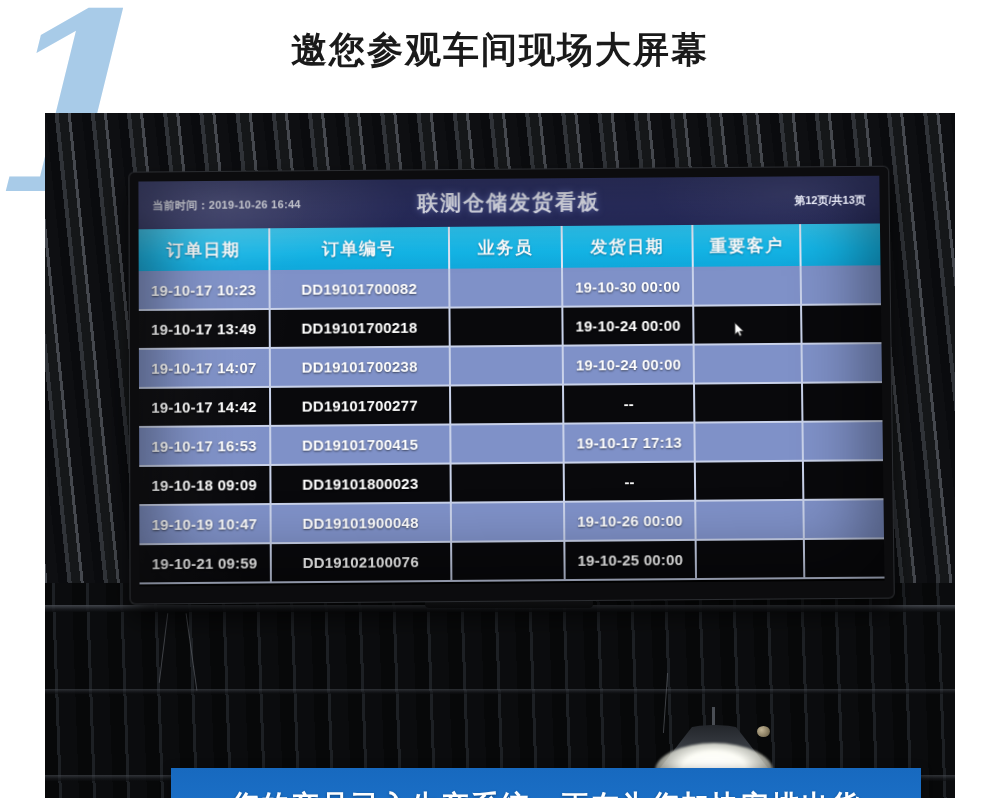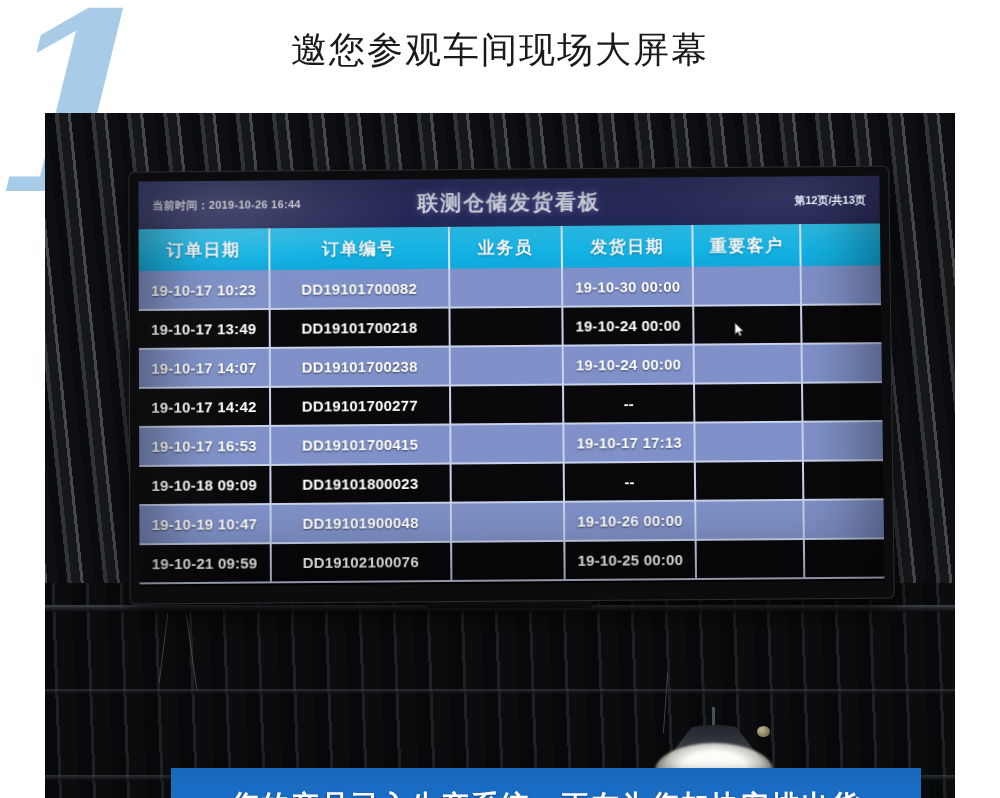--- a/index.html
+++ b/index.html
@@ -31,21 +31,21 @@
   }
 
   
   #page-title {
     position: absolute;
     left: 0;
     top: 26px;
     width: 1000px;
     text-align: center;
     font-size: 36px;
-    font-weight: 400;
+    font-weight: 700;
     color: #1a1a1a;
     letter-spacing: 2px;
     z-index: 4;
   }
 
   
   #photo {
     position: absolute;
     left: 45px;
     top: 113px;

